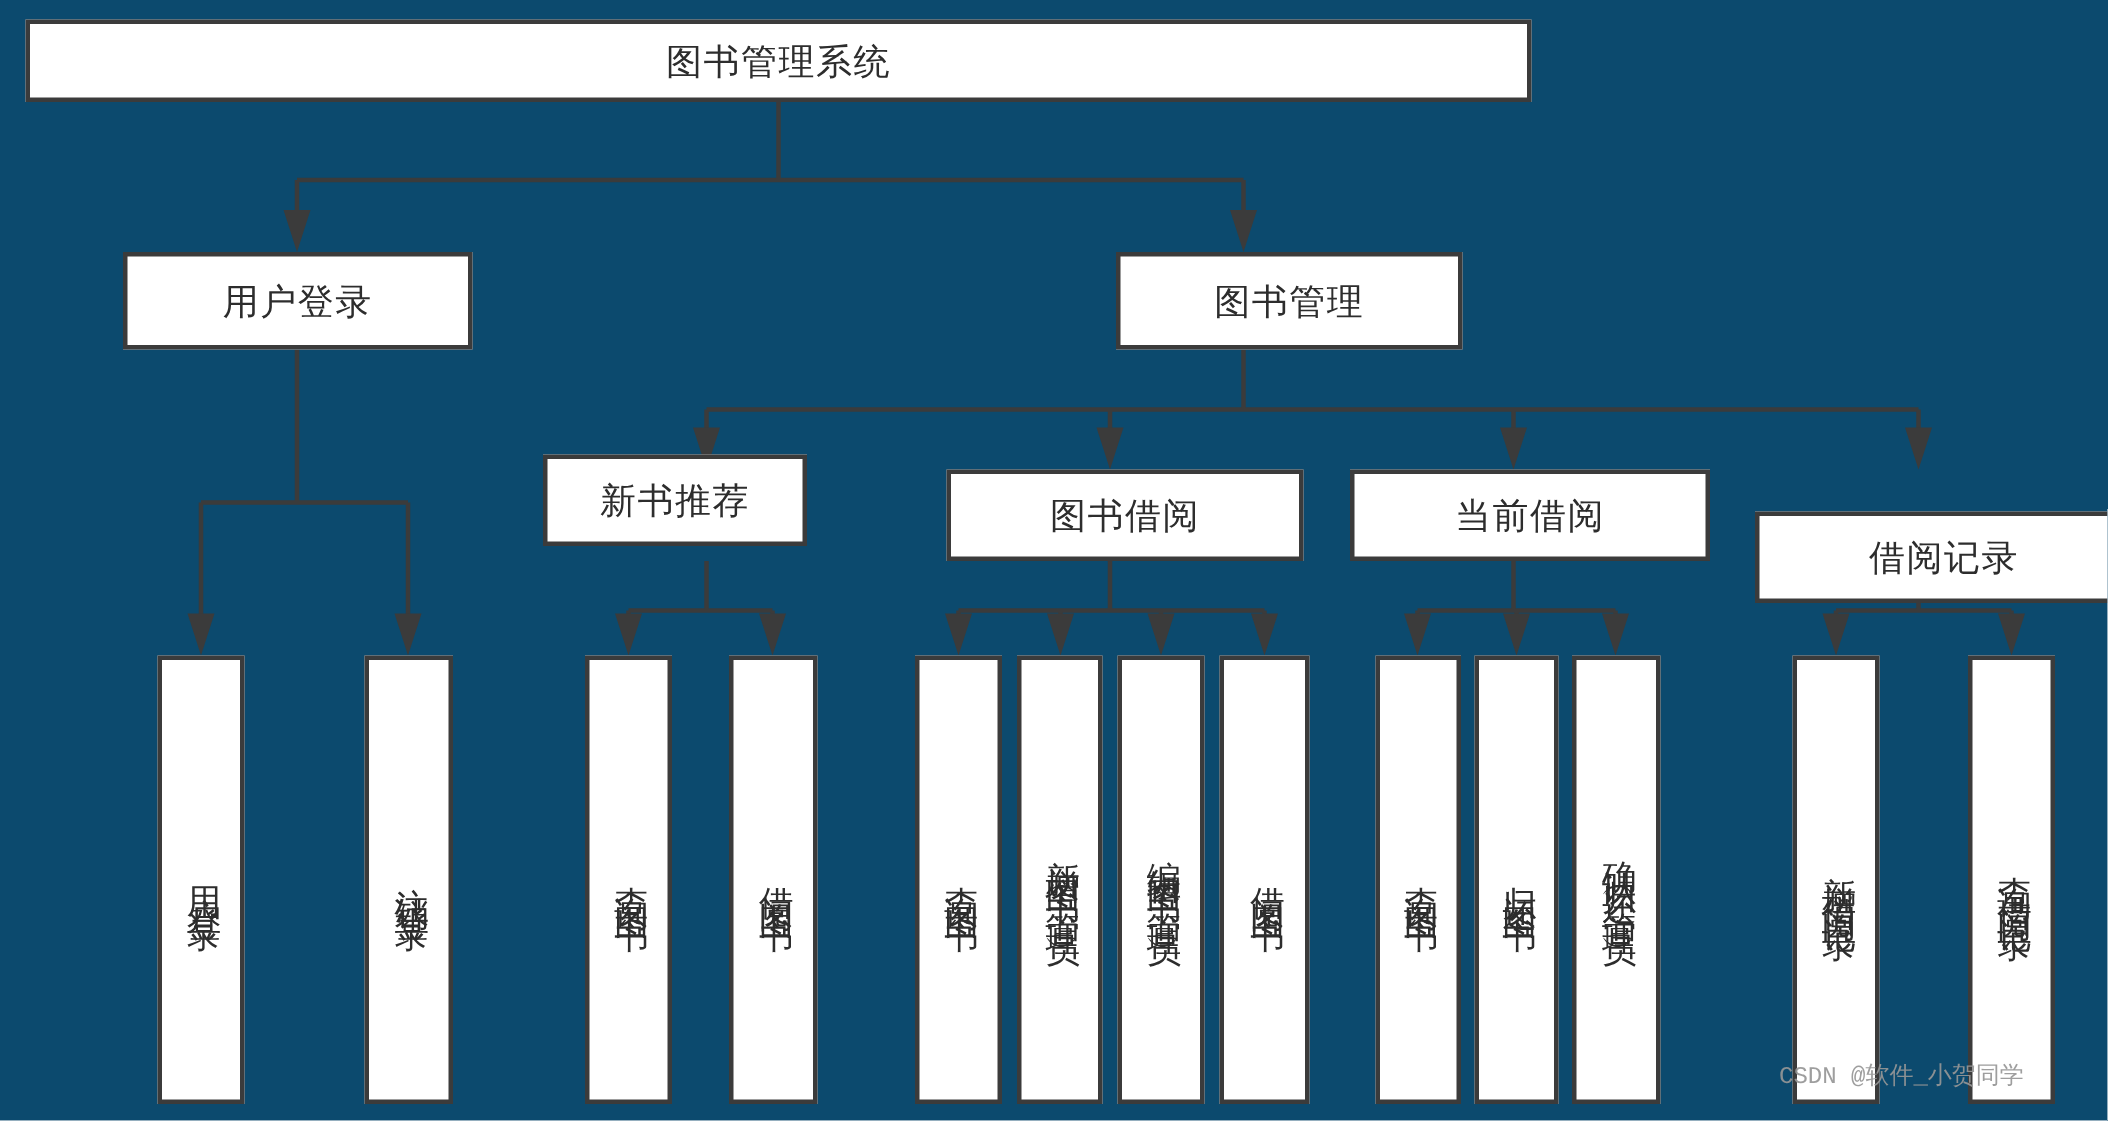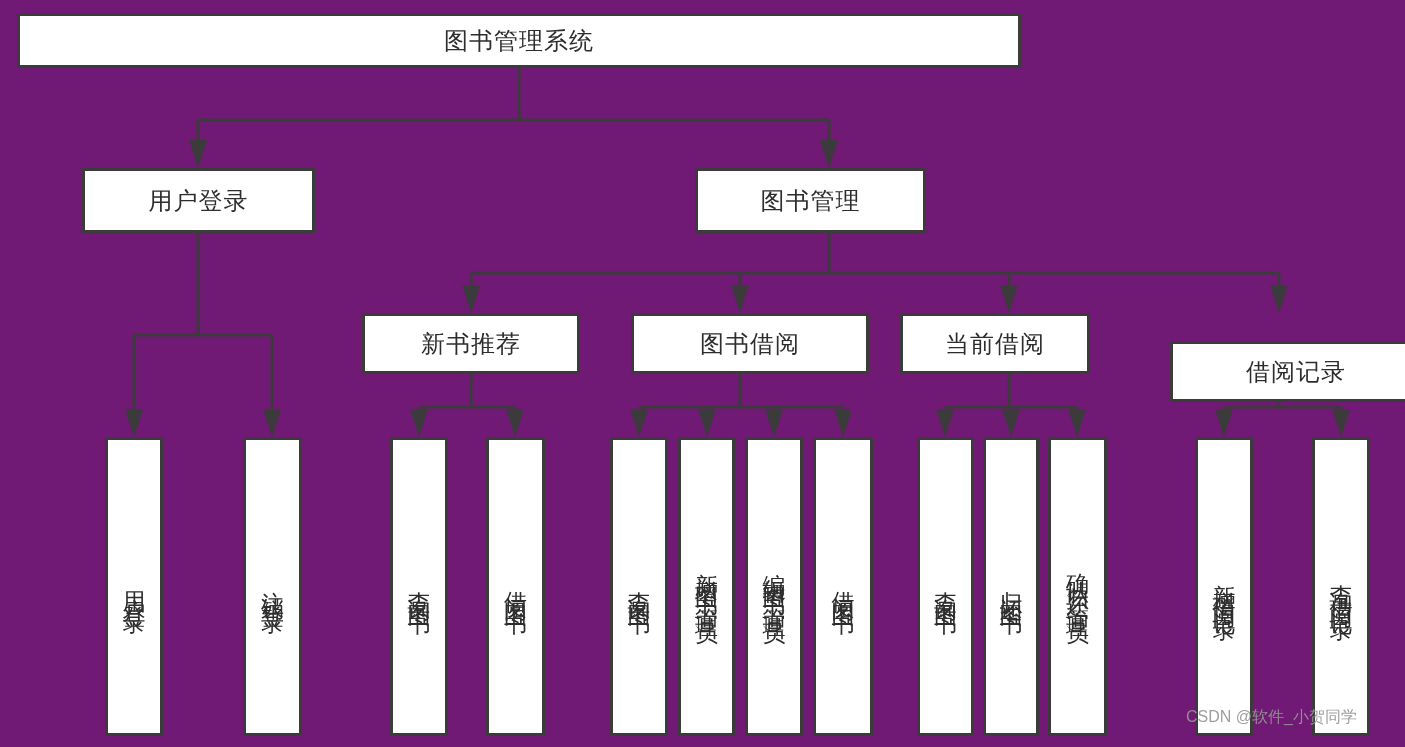--- a/index.html
+++ b/index.html
@@ -1,21 +1,21 @@
 <!DOCTYPE html>
 <html><head>
 <meta charset="utf-8">
 <style>
   html, body { margin: 0; padding: 0; background: #ffffff; }
   #stage {
     position: relative;
     width: 1405px;
     height: 747px;
-    background: #701a75;
-    font-family: Liberation Sans, sans-serif;
+    background: #0c4a6e;
+    font-family: Liberation Mono, monospace;
     overflow: hidden;
   }
   svg.connectors {
     position: absolute;
     left: 0; top: 0;
     width: 1405px; height: 747px;
   }
   svg.connectors path {
     stroke: #3b3b3b;
     stroke-width: 3;
@@ -109,25 +109,25 @@
     <g>
       <path d="M1279 374 V407 M1224 407 H1341 M1224 407 V412 M1341 407 V412"></path>
       <polygon points="1215,409 1233,409 1224,437"></polygon>
       <polygon points="1332,409 1350,409 1341,437"></polygon>
     </g>
   </svg>
 
   <div class="hbox" style="left:17px; top:13px; width:1004px; height:55px;">图书管理系统</div>
 
   <div class="hbox" style="left:82px; top:168px; width:233px; height:65px;">用户登录</div>
-  <div class="hbox" style="left:695px; top:168px; width:231px; height:65px;">图书管理</div>
+  <div class="hbox" style="left:744px; top:168px; width:231px; height:65px;">图书管理</div>
 
-  <div class="hbox" style="left:362px; top:313px; width:218px; height:61px;">新书推荐</div>
+  <div class="hbox" style="left:362px; top:303px; width:176px; height:61px;">新书推荐</div>
   <div class="hbox" style="left:631px; top:313px; width:238px; height:61px;">图书借阅</div>
-  <div class="hbox" style="left:900px; top:313px; width:190px; height:61px;">当前借阅</div>
+  <div class="hbox" style="left:900px; top:313px; width:240px; height:61px;">当前借阅</div>
   <div class="hbox" style="left:1170px; top:313px; width:252px; height:61px;margin-top:28px;">借阅记录</div>
 
   <div class="vbox" style="left:105px; top:437px; width:58px; height:299px;">用户登录</div>
   <div class="vbox" style="left:243px; top:437px; width:59px; height:299px;">注销登录</div>
 
   <div class="vbox" style="left:390px; top:437px; width:58px; height:299px;">查询图书</div>
   <div class="vbox" style="left:486px; top:437px; width:59px; height:299px;">借阅图书</div>
 
   <div class="vbox" style="left:610px; top:437px; width:58px; height:299px;">查询图书</div>
   <div class="vbox" style="left:678px; top:437px; width:57px; height:299px;">新增图书（管理员）</div>

